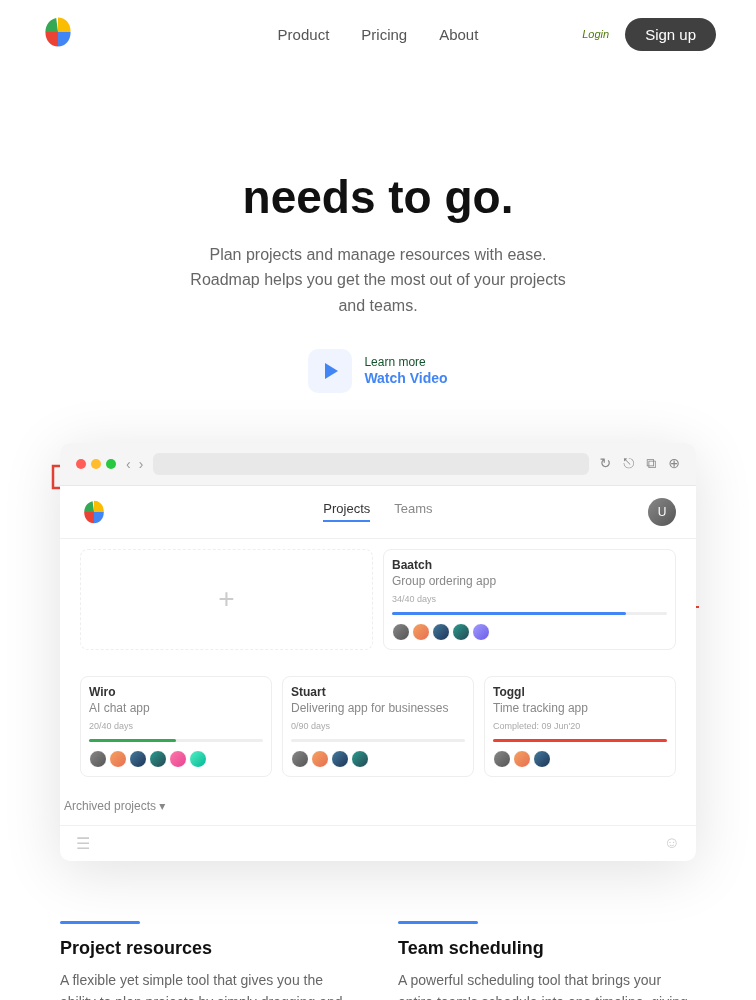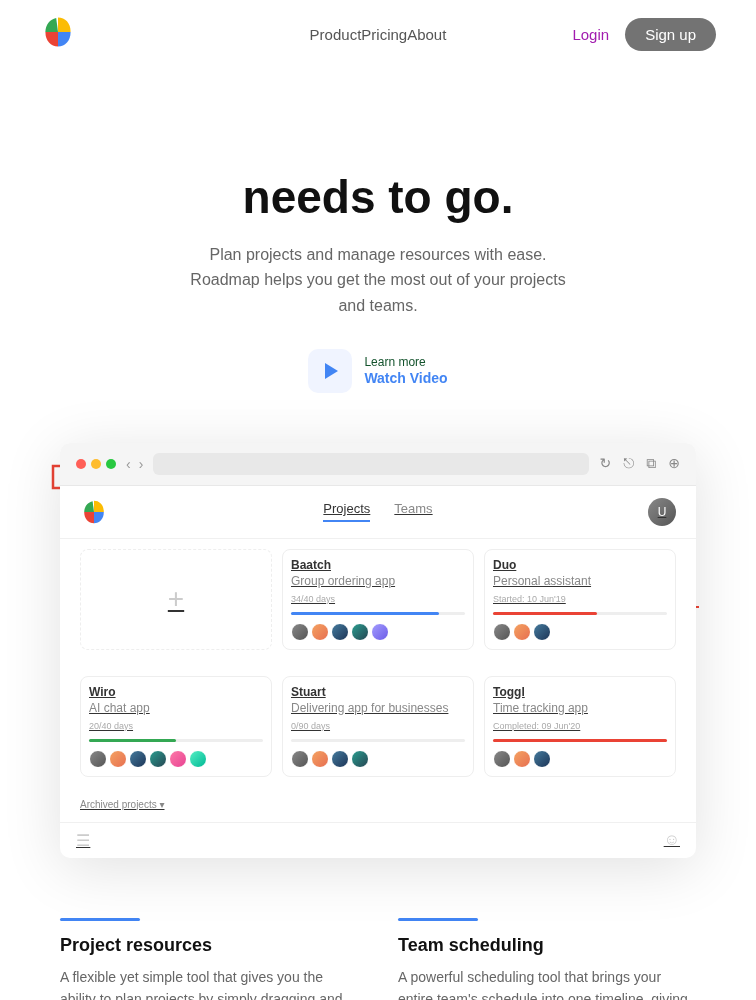--- a/index.html
+++ b/index.html
@@ -14,42 +14,44 @@
     
     nav {
       display: flex;
       align-items: center;
       justify-content: space-between;
       padding: 14px 40px;
       position: relative;
     }
     .nav-links {
       display: flex;
+      gap: 32px;
       position: absolute;
       left: 50%;
       transform: translateX(-50%);
     }
     .nav-links a {
       text-decoration: none;
       color: #555;
       font-size: 15px;
     }
     .nav-actions {
       display: flex;
       align-items: center;
       gap: 16px;
     }
     .nav-login {
-      color: #a21caf;
-      font-size: 15px;
+      color: #4d7c0f;
+      font-size: 11px;
       text-decoration: none;
       cursor: pointer;
+      font-style: italic;
     }
     .nav-signup {
-      background: #737373;
+      background: #404040;
       color: #fff;
       border: none;
       border-radius: 20px;
       padding: 8px 20px;
       font-size: 15px;
       cursor: pointer;
     }
 
     
     .hero {
@@ -166,21 +168,20 @@
       height: 22px;
     }
     .browser-icons {
       display: flex;
       gap: 12px;
       color: #888;
       font-size: 14px;
     }
     .browser-content {
       padding: 0;
-      text-decoration: underline;
     }
 
     
     .app-header {
       display: flex;
       align-items: center;
       justify-content: space-between;
       padding: 12px 20px;
       border-bottom: 1px solid #f0f0f0;
     }
@@ -281,22 +282,22 @@
       background: linear-gradient(135deg, #888, #555);
       border: 1px solid #fff;
       display: inline-block;
     }
     .mini-avatar:nth-child(2) { background: linear-gradient(135deg, #f4a261, #e76f51); }
     .mini-avatar:nth-child(3) { background: linear-gradient(135deg, #457b9d, #1d3557); }
     .mini-avatar:nth-child(4) { background: linear-gradient(135deg, #2a9d8f, #264653); }
     .mini-avatar:nth-child(5) { background: linear-gradient(135deg, #e9c46a, #f4a261); }
 
     .archived {
-      padding: 6px 20px 12px;
-      font-size: 10px;
+      padding: 6px 4px 12px;
+      font-size: 12px;
       color: #888;
       cursor: pointer;
     }
 
     .browser-footer {
       display: flex;
       justify-content: space-between;
       align-items: center;
       padding: 8px 16px;
       border-top: 1px solid #f0f0f0;
@@ -475,33 +476,20 @@
           </div>
           <div class="project-avatars">
             <div class="mini-avatar"></div>
             <div class="mini-avatar"></div>
             <div class="mini-avatar"></div>
             <div class="mini-avatar"></div>
             <div class="mini-avatar" style="background:linear-gradient(135deg,#a29bfe,#6c5ce7)"></div>
           </div>
         </div>
 
-        <div class="project-card">
-          <div class="project-name">Duo</div>
-          <div class="project-desc">Personal assistant</div>
-          <div class="project-date">Started: 10 Jun'19</div>
-          <div class="project-bar">
-            <div class="project-bar-fill" style="width:60%; background:#ea4335;"></div>
-          </div>
-          <div class="project-avatars">
-            <div class="mini-avatar"></div>
-            <div class="mini-avatar"></div>
-            <div class="mini-avatar"></div>
-          </div>
-        </div>
       </div>
 
       <div class="projects-grid">
 
         <div class="project-card">
           <div class="project-name">Wiro</div>
           <div class="project-desc">AI chat app</div>
           <div class="project-date">20/40 days</div>
           <div class="project-bar">
             <div class="project-bar-fill" style="width:50%; background:#34a853;"></div>

